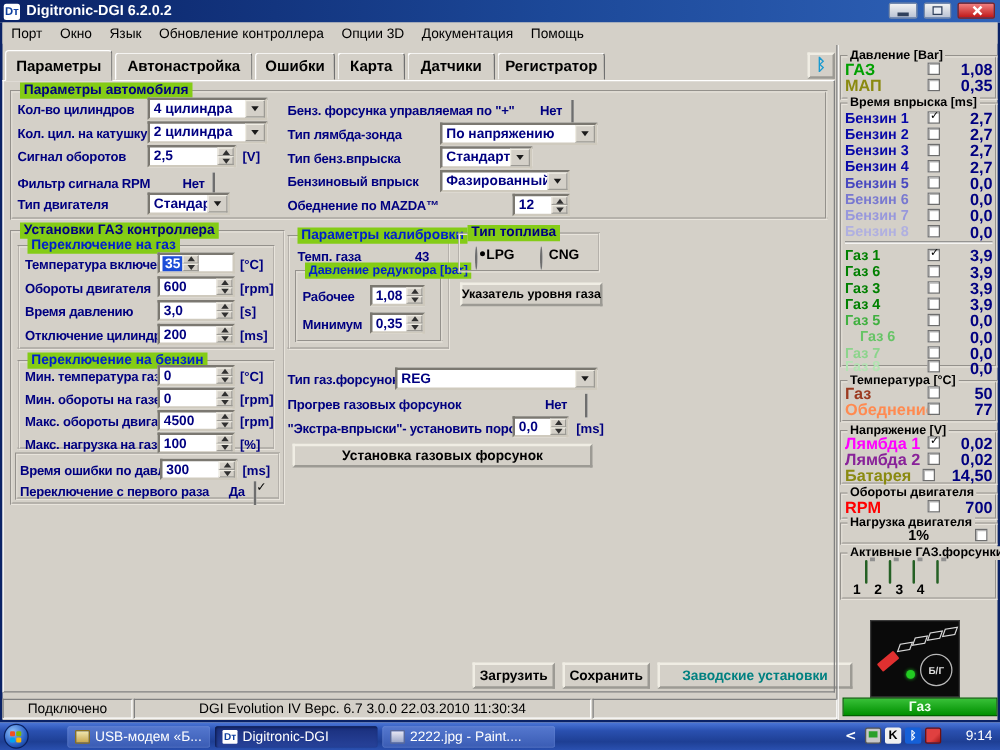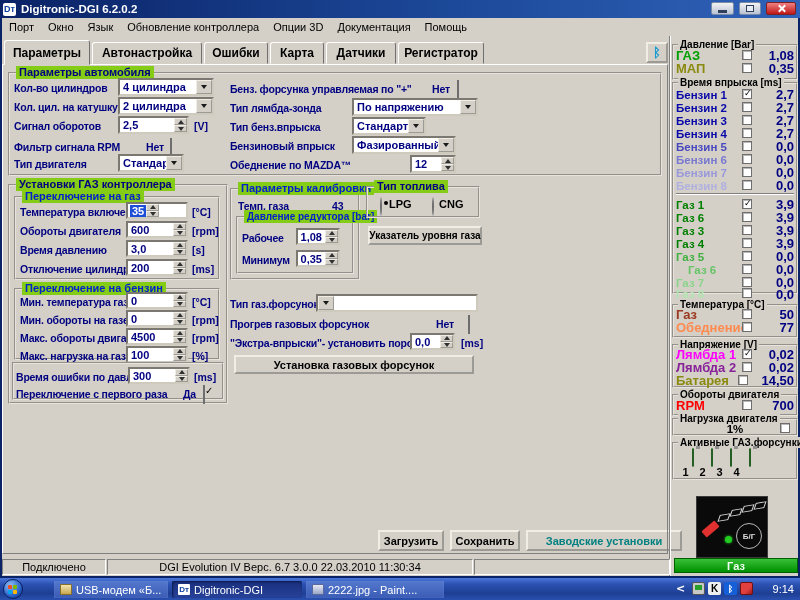--- a/index.html
+++ b/index.html
@@ -354,20 +354,21 @@
   <span class="gt">Тип топлива</span>
 </div>
 <span class="abs radio sel" style="left:374px;top:198px"></span>
 <span class="abs rlabel" style="left:389px;top:198px">LPG</span>
 <span class="abs radio" style="left:424px;top:198px"></span>
 <span class="abs rlabel" style="left:439px;top:198px">CNG</span>
 <div class="abs btn" style="left:368px;top:226px;width:114px;height:19px;font-size:10px">Указатель уровня газа</div>
 
 <span class="abs lbl" style="left:230px;top:298px">Тип газ.форсунок</span>
 <div class="abs dd" style="left:316px;top:294px;width:162px;height:18px">
+  <span class="v">REG</span>
   <span class="db">
       <span class="tri"></span>
     </span>
 </div>
 <span class="abs lbl" style="left:230px;top:318px">Прогрев газовых форсунок</span>
 <span class="abs lbl" style="left:436px;top:318px">Нет</span>
 <span class="abs cb" style="left:458px;top:316px"></span>
 <span class="abs lbl" style="left:230px;top:337px">"Экстра-впрыски"- установить порог</span>
 <div class="abs spin" style="left:410px;top:333px;width:45px;height:17px">
   <span class="v">0,0</span>

